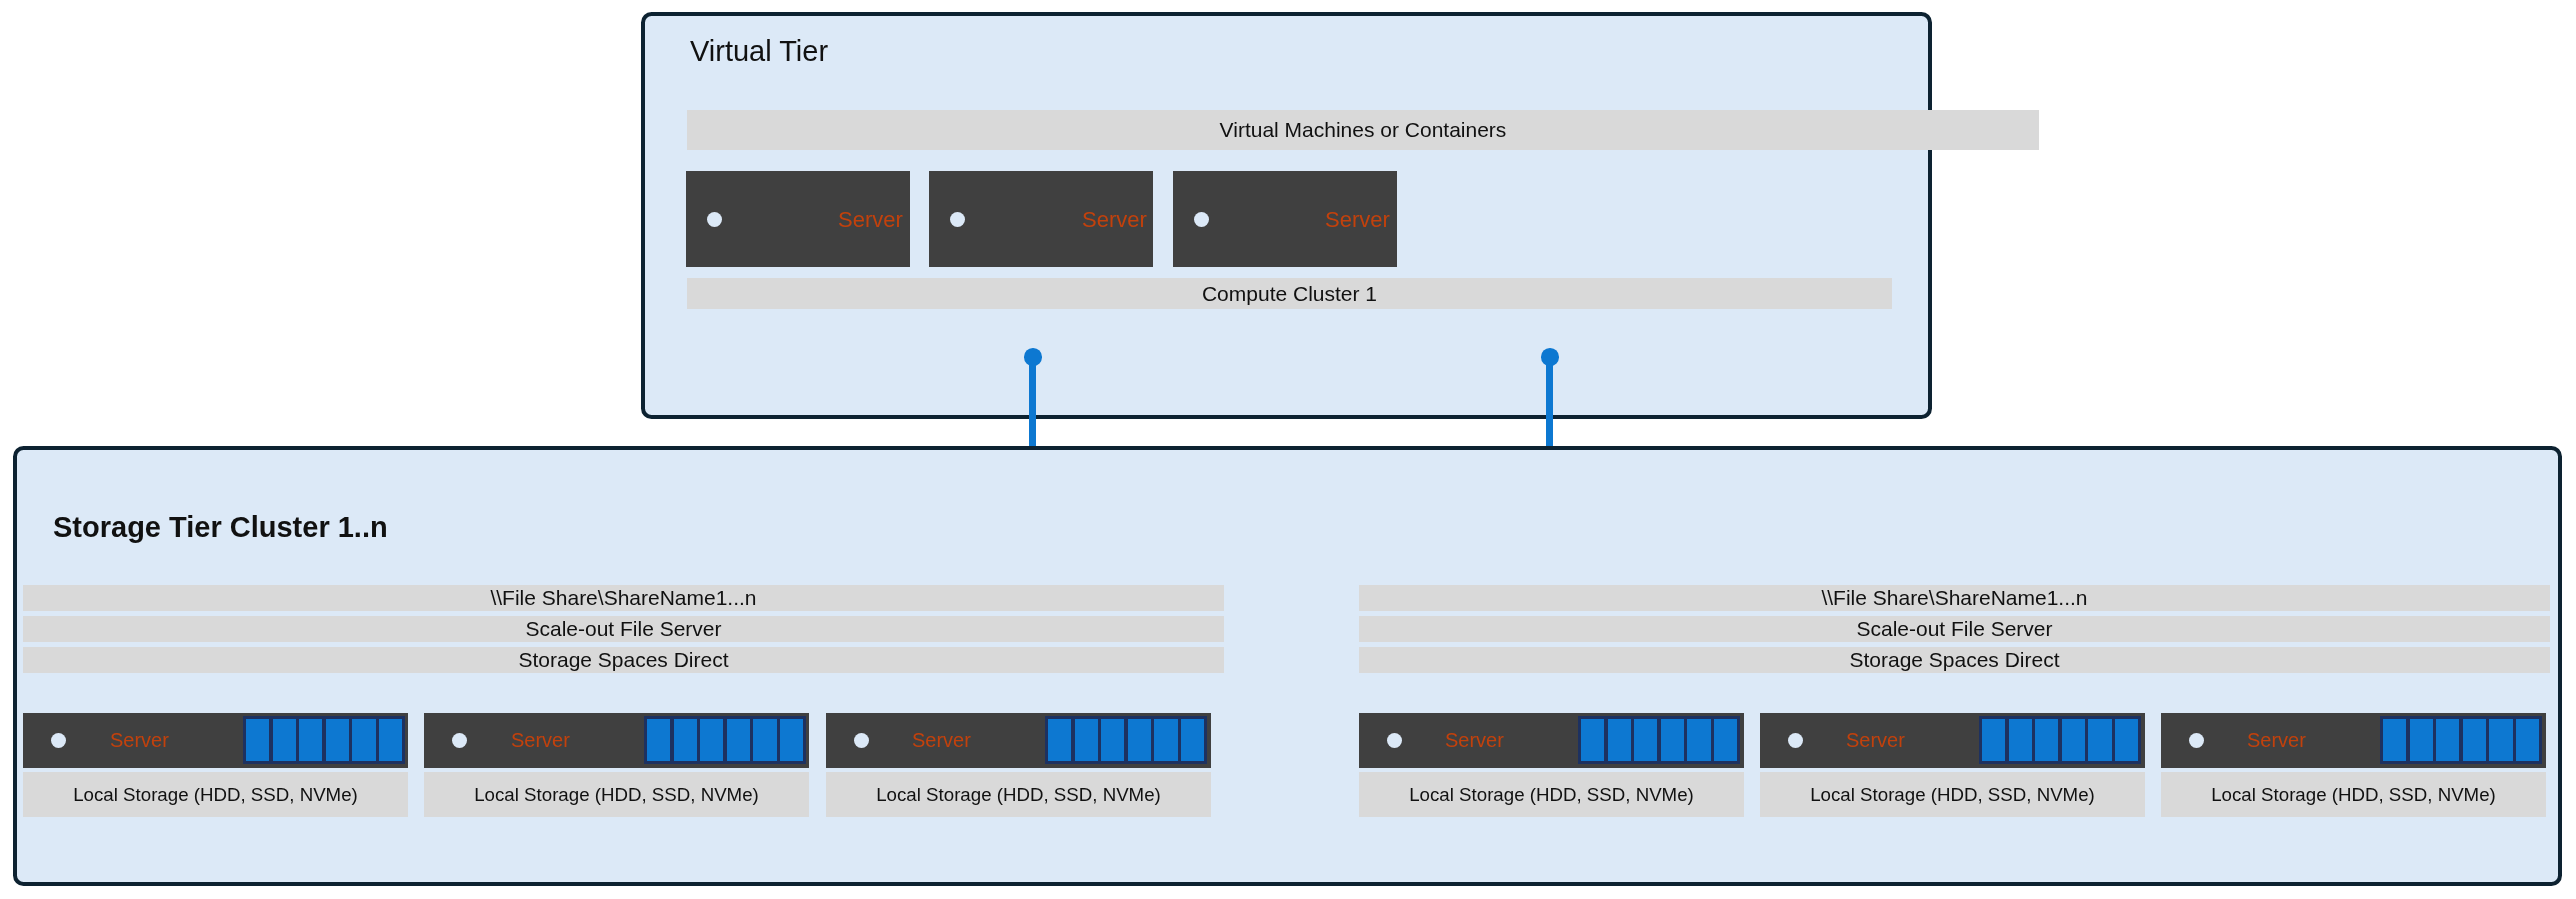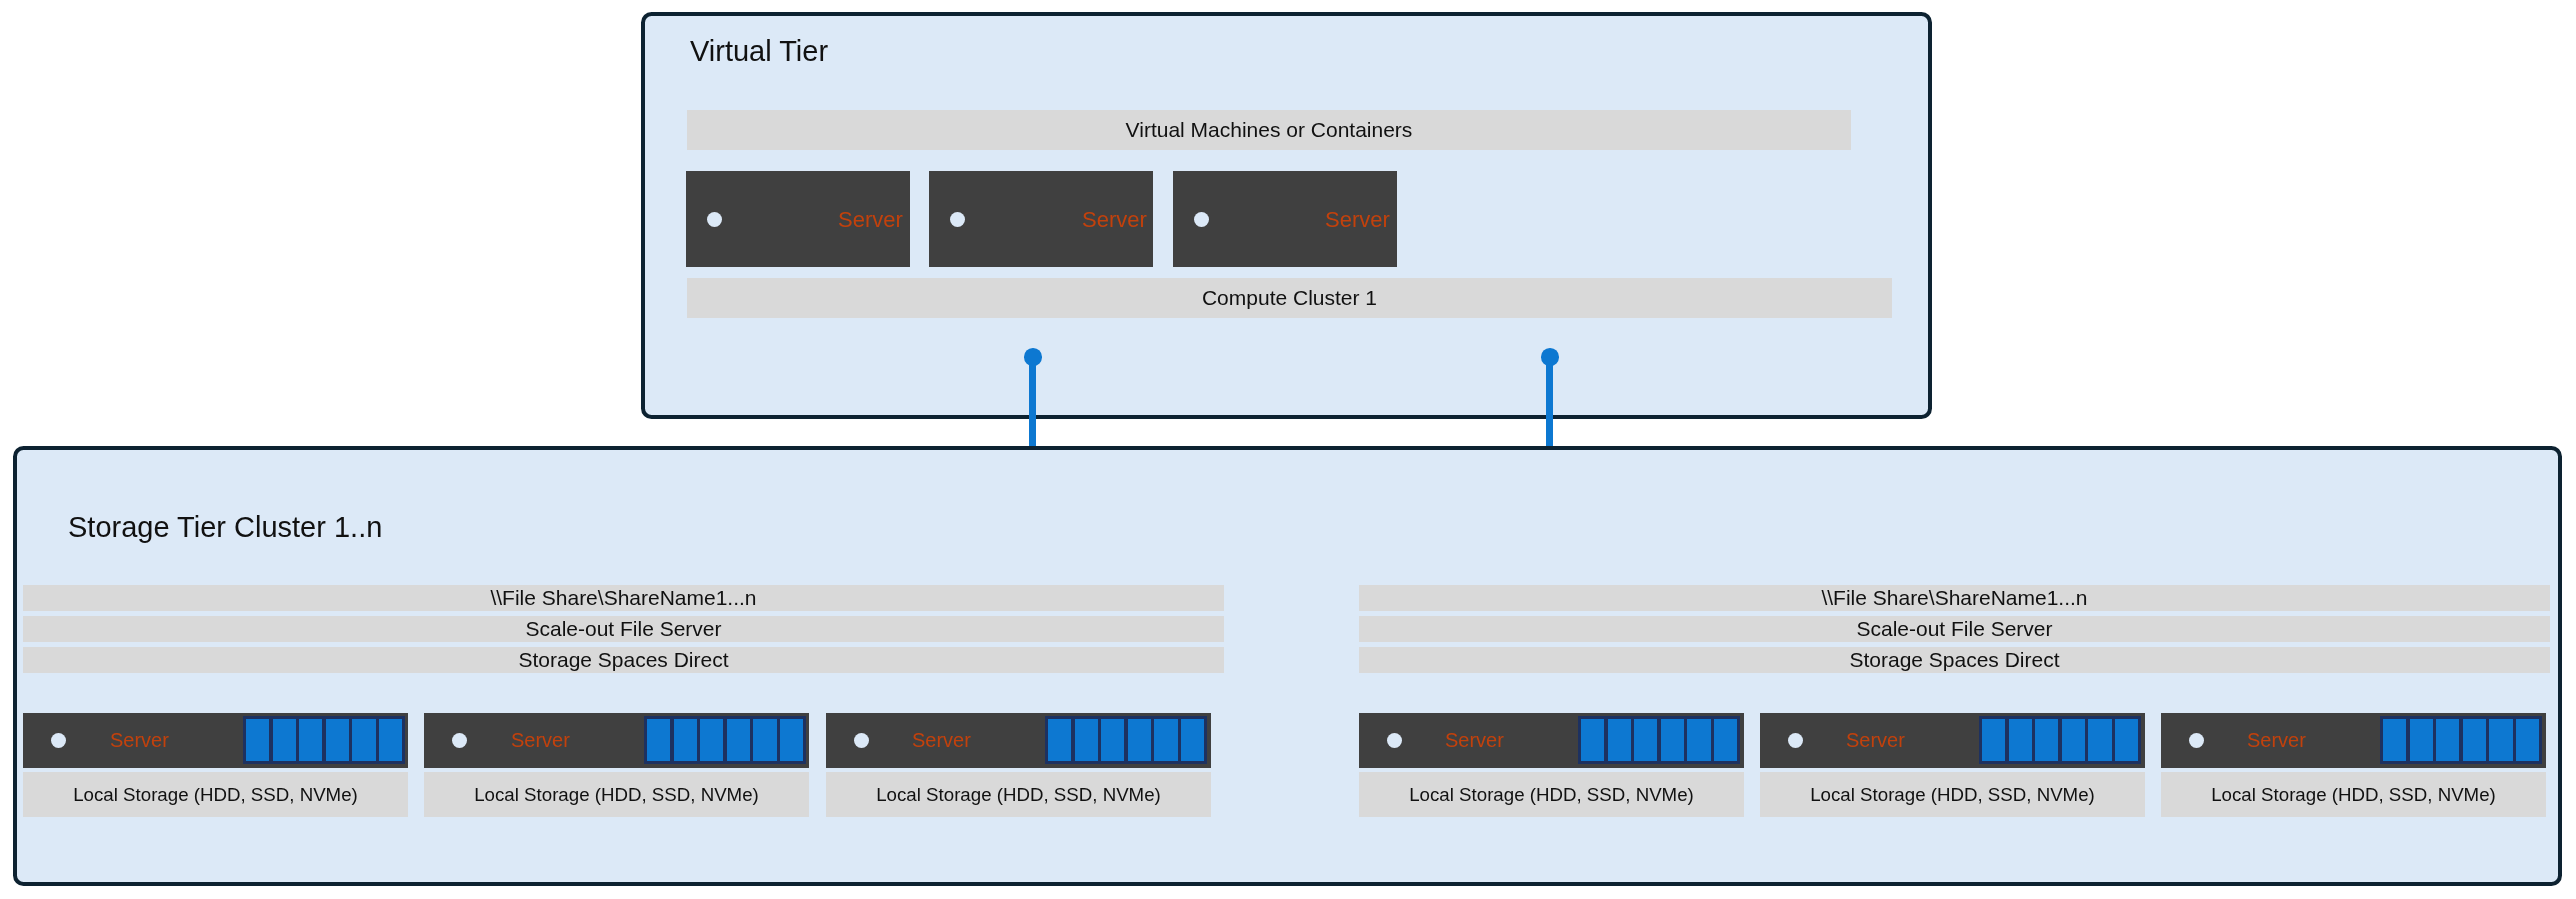--- a/index.html
+++ b/index.html
@@ -6,21 +6,21 @@
   body{width:2576px;height:900px;position:relative;overflow:hidden;
        font-family:"Liberation Sans","DejaVu Sans",sans-serif;}
 
   .tier{position:absolute;background:#dce9f7;border:4.1px solid #0d2231;border-radius:10.5px;box-sizing:border-box;}
 
   #compute-tier{left:641px;top:11.7px;width:1291px;height:407px;}
   #storage-tier{left:13px;top:446px;width:2549px;height:440px;}
 
   .tier-title{position:absolute;color:#111111;font-size:29px;white-space:nowrap;}
   #compute-title{left:690px;top:35px;}
-  #storage-title{left:68px;top:511px;}
+  #storage-title{left:53px;top:511px;font-weight:bold;}
 
   .band{position:absolute;background:#d9d9d9;color:#111111;font-size:21px;
         display:flex;align-items:center;justify-content:center;box-sizing:border-box;}
 
   .srvcard{position:absolute;background:#404040;box-sizing:border-box;}
   .srvdot{position:absolute;background:#dce9f7;border-radius:50%;}
   .srvlabel{position:absolute;color:#c2410c;font-size:22px;white-space:nowrap;}
 
   .bay{position:absolute;background:#1d3160;display:flex;align-items:center;
        justify-content:space-between;box-sizing:border-box;}
@@ -30,35 +30,35 @@
   .link-dot{position:absolute;background:#0d78d1;width:17.5px;height:17.5px;border-radius:50%;}
   .folder{position:absolute;width:62px;height:44px;}
 </style>
 </head>
 <body>
 
 <div class="tier" id="compute-tier"></div>
 
 <div class="tier-title" id="compute-title">Virtual Tier</div>
 
-<div class="band" style="left:687px;top:110px;width:1164px;height:40px;">Virtual Machines or Containers</div>
+<div class="band" style="left:687px;top:110px;width:1352px;height:40px;">Virtual Machines or Containers</div>
 
 <div class="srvcard" style="left:686px;top:171px;width:224px;height:96px;"></div>
 <div class="srvdot" style="left:707px;top:212px;width:15px;height:15px;"></div>
 <div class="srvlabel" style="left:838px;top:207px;">Server</div>
 
 <div class="srvcard" style="left:929px;top:171px;width:224px;height:96px;"></div>
 <div class="srvdot" style="left:950px;top:212px;width:15px;height:15px;"></div>
 <div class="srvlabel" style="left:1082px;top:207px;">Server</div>
 
 <div class="srvcard" style="left:1173px;top:171px;width:224px;height:96px;"></div>
 <div class="srvdot" style="left:1194px;top:212px;width:15px;height:15px;"></div>
 <div class="srvlabel" style="left:1325px;top:207px;">Server</div>
 
-<div class="band" style="left:687px;top:278px;width:1205px;height:40px;">Compute Cluster 1</div>
+<div class="band" style="left:687px;top:278px;width:1205px;height:31px;">Compute Cluster 1</div>
 
 <div class="link-dot" style="left:1024px;top:348px;"></div>
 <div class="link-line" style="left:1029px;top:355px;height:124px;"></div>
 <div class="link-dot" style="left:1024px;top:470px;"></div>
 <svg class="folder" style="left:985px;top:483px;" viewBox="0 0 106 76">
   <path d="M4 8 a5 5 0 0 1 5-5 h32 l10 9 h51 a5 5 0 0 1 5 5 v54 a5 5 0 0 1 -5 5 h-93 a5 5 0 0 1 -5 -5 z" fill="#0d78d1"></path>
 </svg>
 
 <div class="link-dot" style="left:1541px;top:348px;"></div>
 <div class="link-line" style="left:1546px;top:355px;height:124px;"></div>

